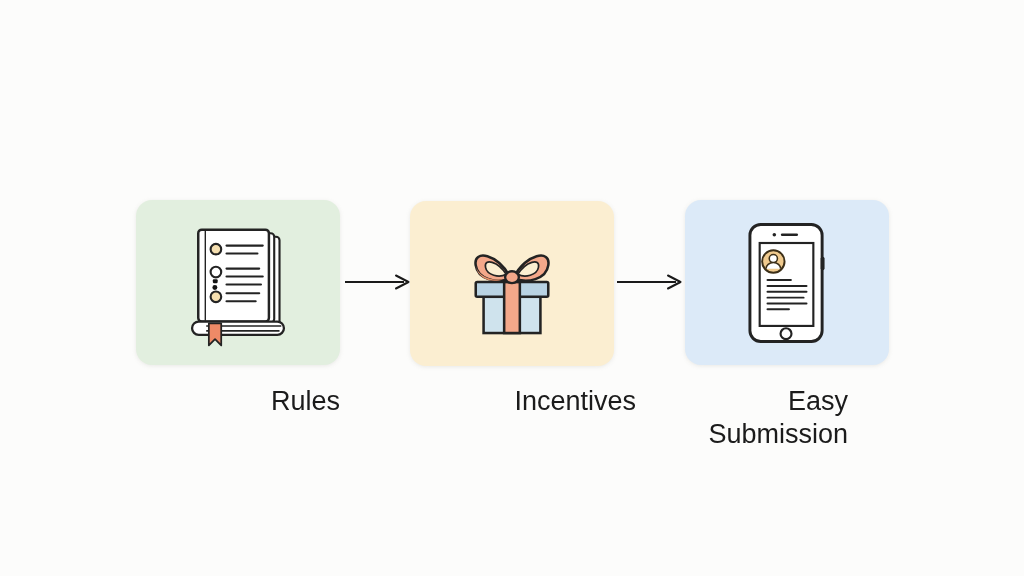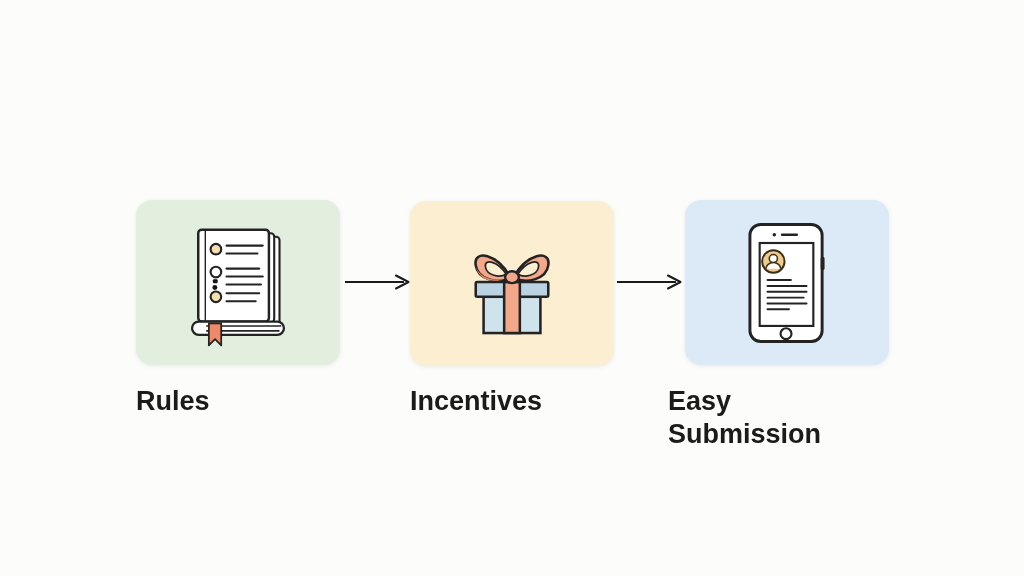--- a/index.html
+++ b/index.html
@@ -37,27 +37,27 @@
     width: 68px;
     height: 18px;
   }
   .arrow-1 { left: 344px; }
   .arrow-2 { left: 616px; }
 
   .label {
     position: absolute;
     top: 385px;
     font-size: 27px;
-    font-weight: 700;
+    font-weight: 400;
     line-height: 33px;
     color: #1b1b1b;
-    text-align: left;
+    text-align: right;
   }
   .label-1 { left: 136px; width: 204px; }
-  .label-2 { left: 410px; width: 204px; }
+  .label-2 { left: 432px; width: 204px; }
   .label-3 { left: 668px; width: 180px; }
 </style>
 </head>
 <body>
 
 <div class="canvas" style="background-color: rgb(252, 252, 251);">
 
   <div class="card card-1" style="background-color: rgb(226, 239, 223);">
     <svg viewBox="0 0 120 138" width="106" height="124" aria-hidden="true">
 

